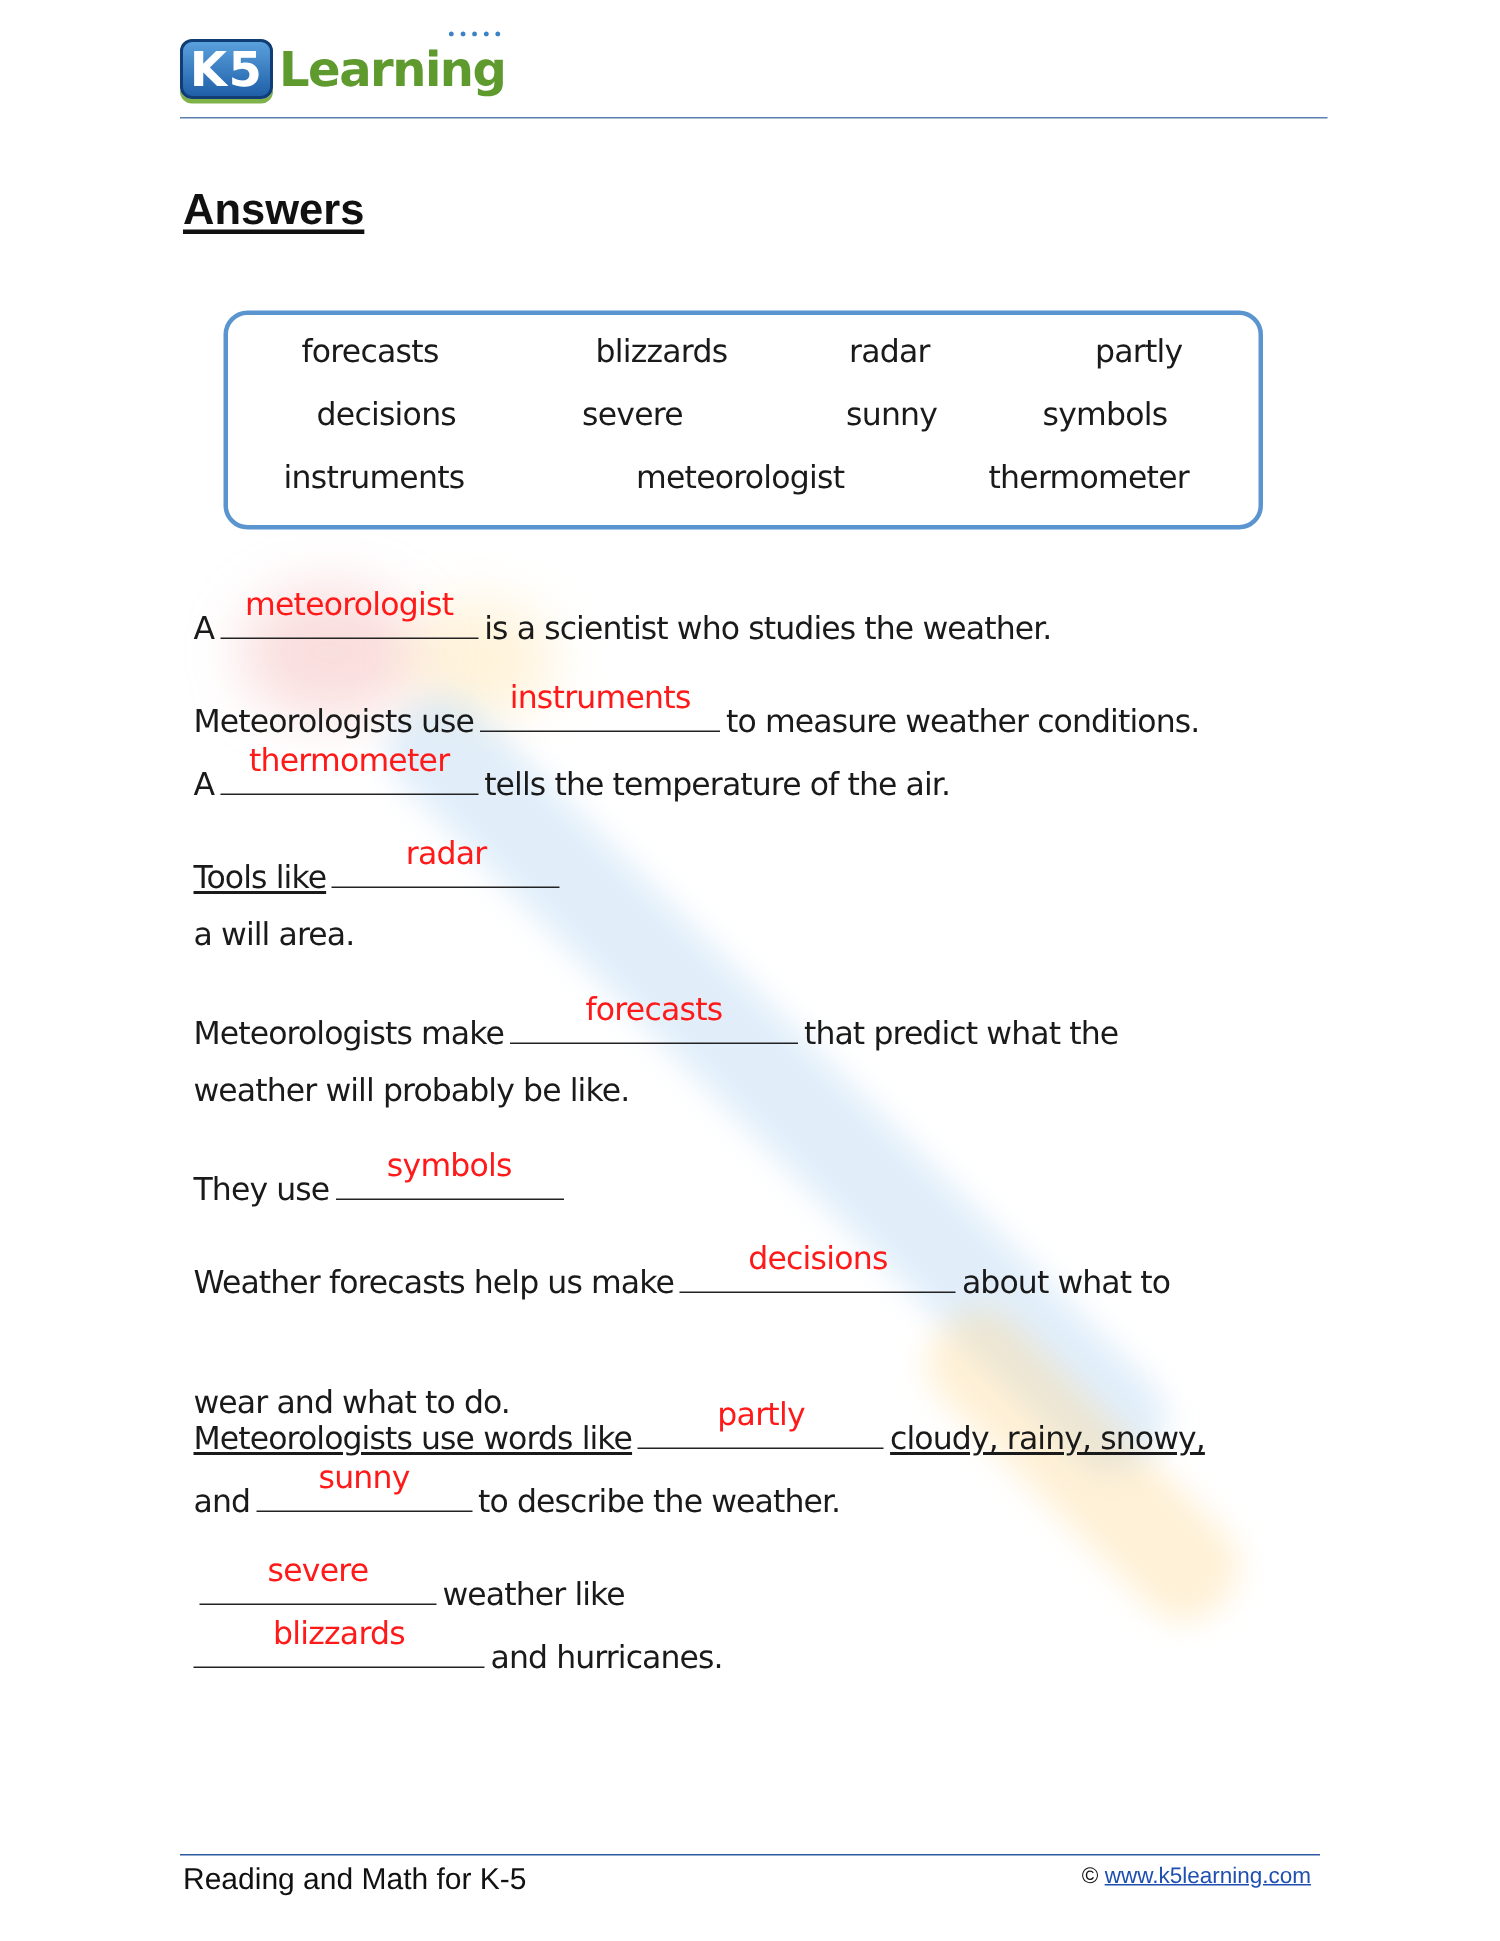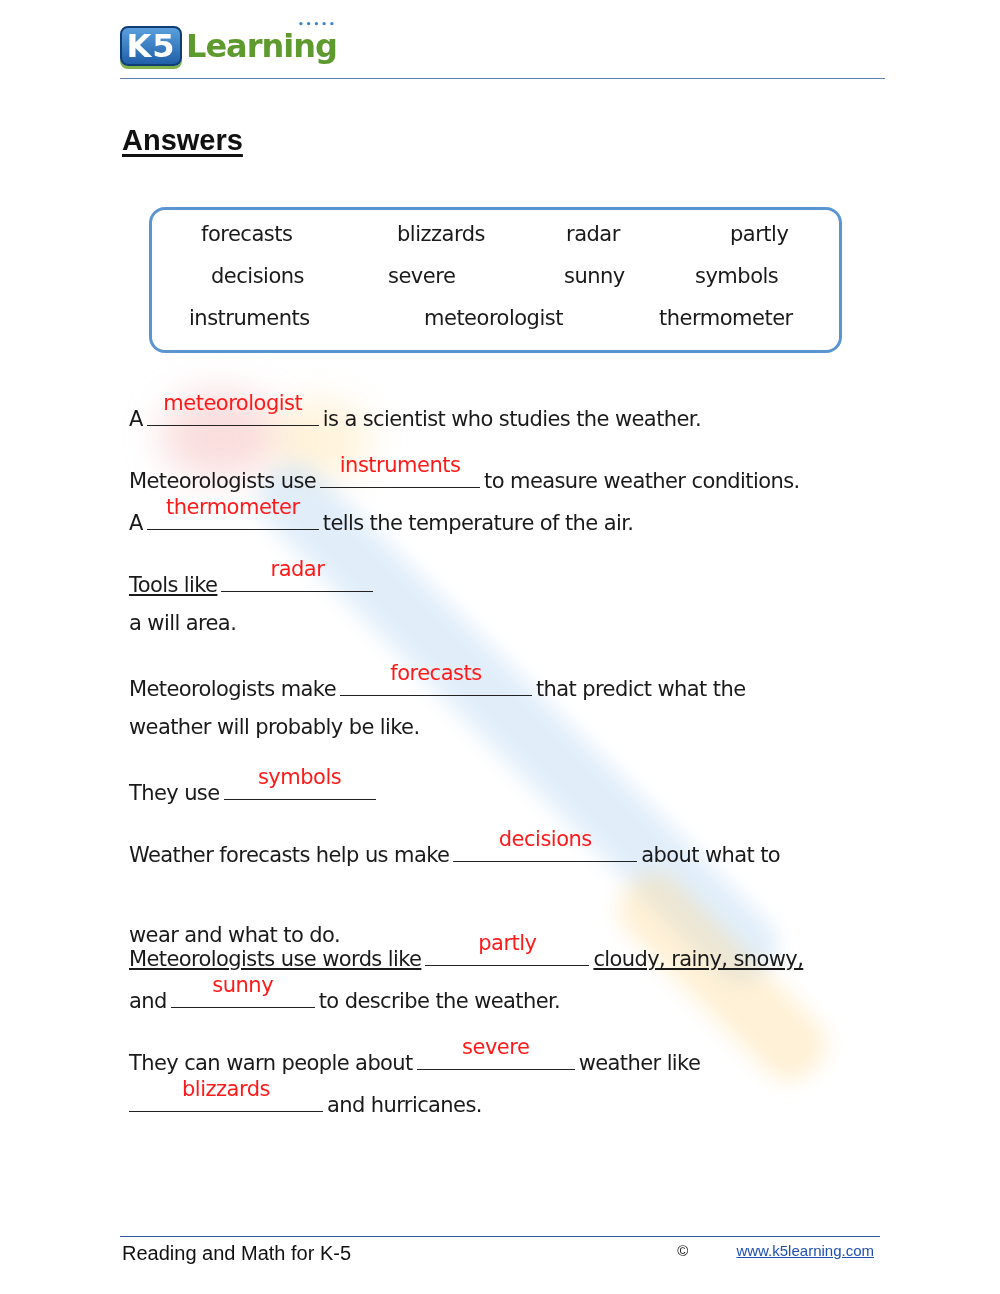--- a/index.html
+++ b/index.html
@@ -41,21 +41,21 @@
   .blank { display: inline-block; position: relative; border-bottom: 1.5px solid #222;
            height: 22px; vertical-align: baseline; margin: 0 4px; }
   .answer { position: absolute; left: 0; right: 0; top: -12px; text-align: center; color: #ff1a1a;
             font-size: 21px; letter-spacing: -0.5px; }
 
   .footer-rule { position: absolute; left: 120px; top: 1236px; width: 760px; height: 1px; background: #2c5aa0; }
   .footer-left { position: absolute; left: 122px; top: 1242px; font-family: "Liberation Sans", sans-serif;
                  font-size: 20px; color: #111; }
   .footer-right { position: absolute; right: 126px; top: 1242px; font-family: "Liberation Sans", sans-serif;
                   font-size: 15px; color: #111; }
-  .footer-right a { color: #1f4fb0; text-decoration: underline; margin-left: 44px; }
+  .footer-right a { color: #1f4fb0; text-decoration: underline; }
 </style>
 </head>
 <body>
 
 <div class="watermark">
   <div class="wm-blob" style="left:10px;top:60px;width:120px;height:90px;background:rgba(240,160,160,0.35);"></div>
   <div class="wm-blob" style="left:120px;top:70px;width:100px;height:80px;background:rgba(255,220,150,0.35);"></div>
   <div class="wm-band"></div>
   <div class="wm-band2"></div>
 </div>
@@ -93,21 +93,21 @@
     <div class="sentence" style="top: 507px;"><span>A</span><span class="blank" style="width: 172px;"><span class="answer" style="color: rgb(255, 26, 26);">thermometer</span></span><span>tells the temperature of the air.</span></div>
     <div class="sentence" style="top: 569px; text-decoration: underline;"><span>Tools like</span><span class="blank" style="width: 152px;"><span class="answer" style="color: rgb(255, 26, 26);">radar</span></span></div>
     <div class="sentence" style="top: 611px;"><span>a will area.</span></div>
     <div class="sentence" style="top: 673px;"><span>Meteorologists make</span><span class="blank" style="width: 192px;"><span class="answer" style="color: rgb(255, 26, 26);">forecasts</span></span><span>that predict what the</span></div>
     <div class="sentence" style="top: 715px;"><span>weather will probably be like.</span></div>
     <div class="sentence" style="top: 777px;"><span>They use</span><span class="blank" style="width: 152px;"><span class="answer" style="color: rgb(255, 26, 26);">symbols</span></span></div>
     <div class="sentence" style="top: 839px;"><span>Weather forecasts help us make</span><span class="blank" style="width: 184px;"><span class="answer" style="color: rgb(255, 26, 26);">decisions</span></span><span>about what to</span></div>
     <div class="sentence" style="top: 881px; margin-top: 42px;"><span>wear and what to do.</span></div>
     <div class="sentence" style="top: 943px; text-decoration: underline;"><span>Meteorologists use words like</span><span class="blank" style="width: 164px;"><span class="answer" style="color: rgb(255, 26, 26);">partly</span></span><span>cloudy, rainy, snowy,</span></div>
     <div class="sentence" style="top: 985px;"><span>and</span><span class="blank" style="width: 144px;"><span class="answer" style="color: rgb(255, 26, 26);">sunny</span></span><span>to describe the weather.</span></div>
-    <div class="sentence" style="top: 1047px;"><span>They can warn people about</span><span class="blank" style="width: 158px;"><span class="answer" style="color: rgb(255, 26, 26);">severe</span></span><span>weather like</span></div>
+    <div class="sentence" style="top: 1047px;"><span class="blank" style="width: 158px;"><span class="answer" style="color: rgb(255, 26, 26);">severe</span></span><span>weather like</span></div>
     <div class="sentence" style="top: 1089px;"><span class="blank" style="width: 194px; margin-left: 0px;"><span class="answer" style="color: rgb(255, 26, 26);">blizzards</span></span><span>and hurricanes.</span></div>
   </div>
 
 <div class="footer-rule"></div>
 <div class="footer-left">Reading and Math for K-5</div>
 <div class="footer-right">
   <span>©</span>
   <a>www.k5learning.com</a>
 </div>
 

